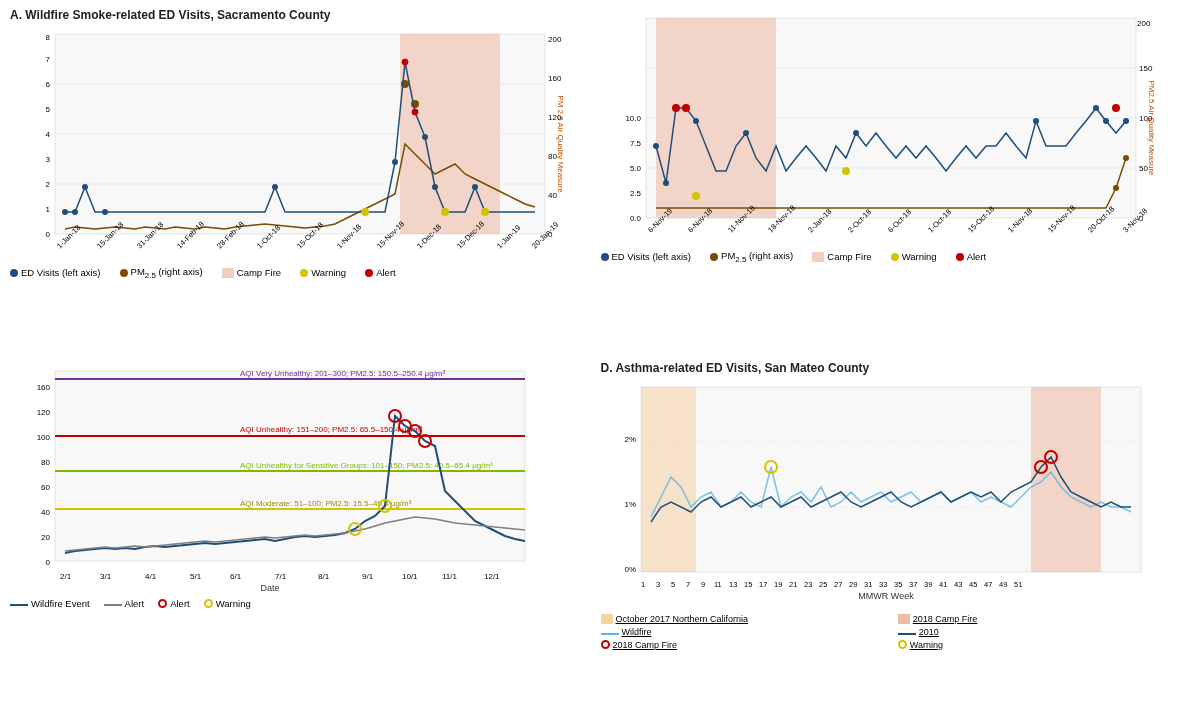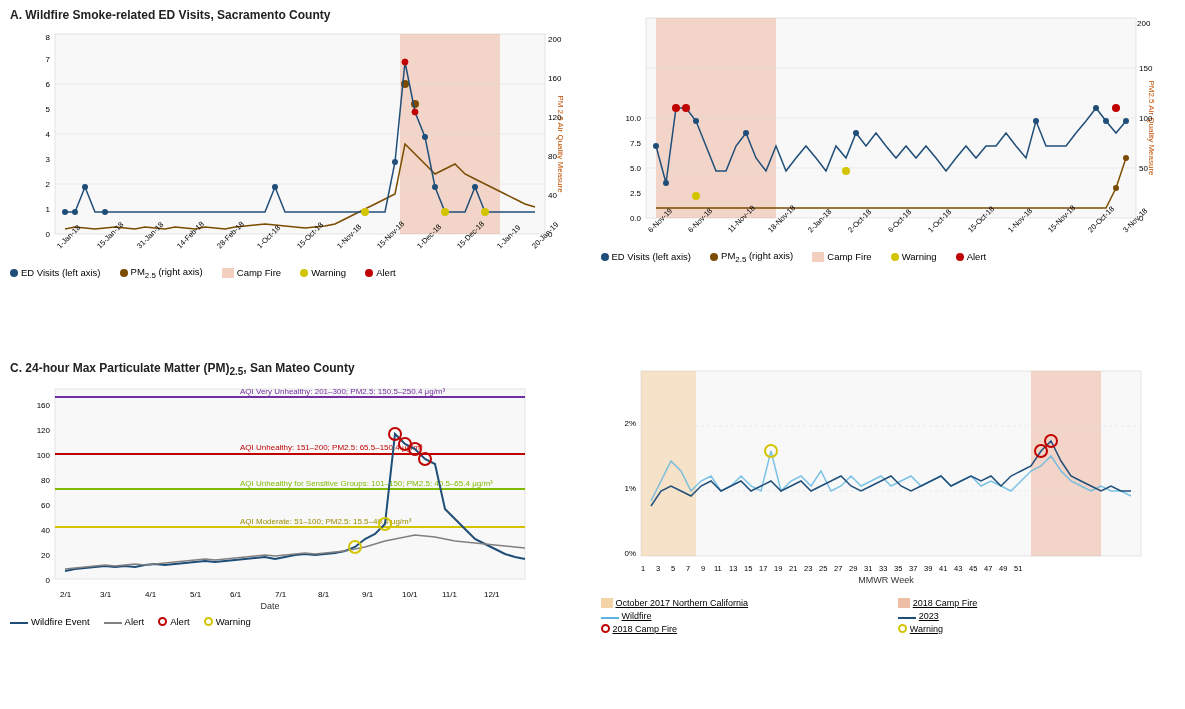--- a/index.html
+++ b/index.html
@@ -266,21 +266,20 @@
         <span>Warning</span>
       </div>
       <div class="legend-item">
         <span class="legend-dot" style="background:#c00000"></span>
         <span>Alert</span>
       </div>
     </div>
   </div>
 
   <div class="panel">
-    <div class="panel-title">C.  24-hour Max Particulate Matter (PM)<sub>2.5</sub>, San Mateo County</div>
     <div class="chart-area">
       <svg width="560" height="235">
 
         <text x="8" y="30" font-size="9" fill="#333" transform="rotate(-90,8,120)" text-anchor="middle">24-hour Max PM2.5</text>
 
         <rect x="45" y="10" width="470" height="190" fill="#f8f8f8" stroke="#ccc" stroke-width="0.5"></rect>
 
         <text x="40" y="204" font-size="8" text-anchor="end">0</text>
         <text x="40" y="179" font-size="8" text-anchor="end">20</text>
         <text x="40" y="154" font-size="8" text-anchor="end">40</text>
@@ -343,20 +342,21 @@
         <span>Alert</span>
       </div>
       <div class="legend-item">
         <span class="legend-dot-outline" style="border-color:#d4c400;"></span>
         <span>Warning</span>
       </div>
     </div>
   </div>
 
   <div class="panel">
+    <div class="panel-title">D.  Asthma-related ED Visits, San Mateo County</div>
     <div class="chart-area">
       <svg width="560" height="235">
 
         <text x="8" y="30" font-size="9" fill="#333" transform="rotate(-90,8,110)" text-anchor="middle">ED Visits (%)</text>
 
         <rect x="40" y="10" width="500" height="185" fill="#f8f8f8" stroke="#ccc" stroke-width="0.5"></rect>
 
         <rect x="40" y="10" width="55" height="185" fill="#f0c080" opacity="0.4"></rect>
 
         <rect x="430" y="10" width="70" height="185" fill="#e8a080" opacity="0.4"></rect>
@@ -415,21 +415,21 @@
       <div class="legend-item">
         <span class="legend-rect" style="background:#e8a080; opacity:0.7;"></span>
         <span>2018 Camp Fire</span>
       </div>
       <div class="legend-item">
         <span class="legend-line" style="background:#5bb5e0; height:2px; margin-top:4px;"></span>
         <span>Wildfire</span>
       </div>
       <div class="legend-item">
         <span class="legend-line" style="background:#1f4e79; height:2px; margin-top:4px;"></span>
-        <span>2023</span>
+        <span>2010</span>
       </div>
       <div class="legend-item">
         <span class="legend-dot-outline" style="border-color:#c00000;"></span>
         <span>2018 Camp Fire</span>
       </div>
       <div class="legend-item">
         <span class="legend-dot-outline" style="border-color:#d4c400;"></span>
         <span>Warning</span>
       </div>
     </div>

